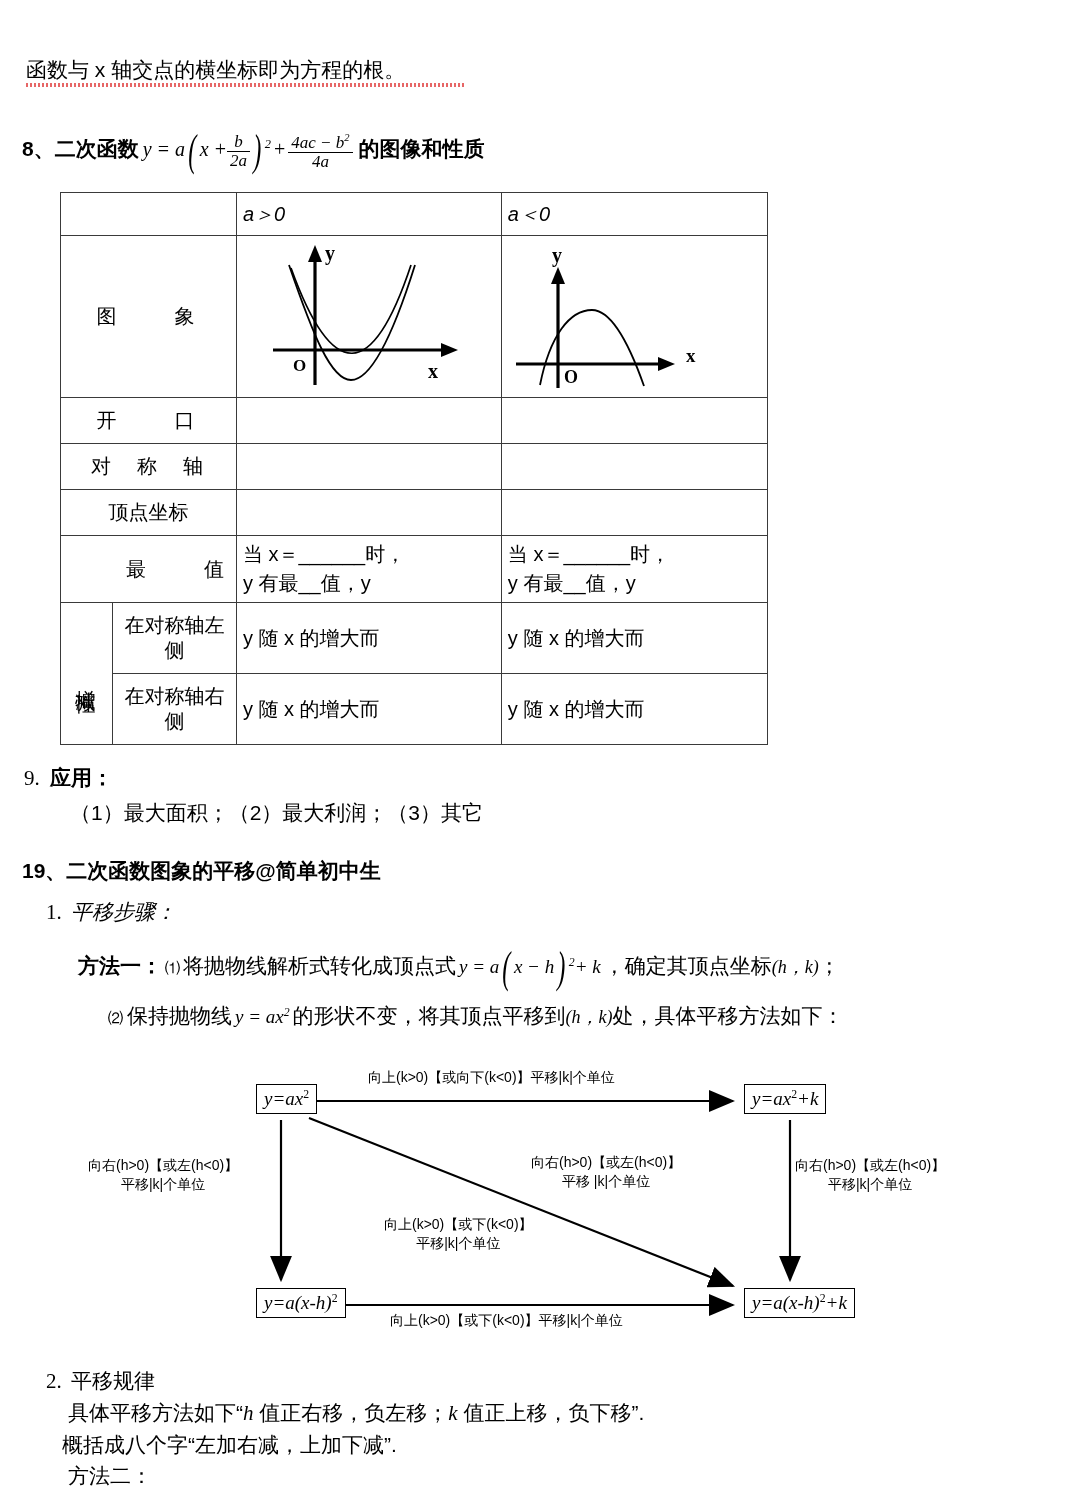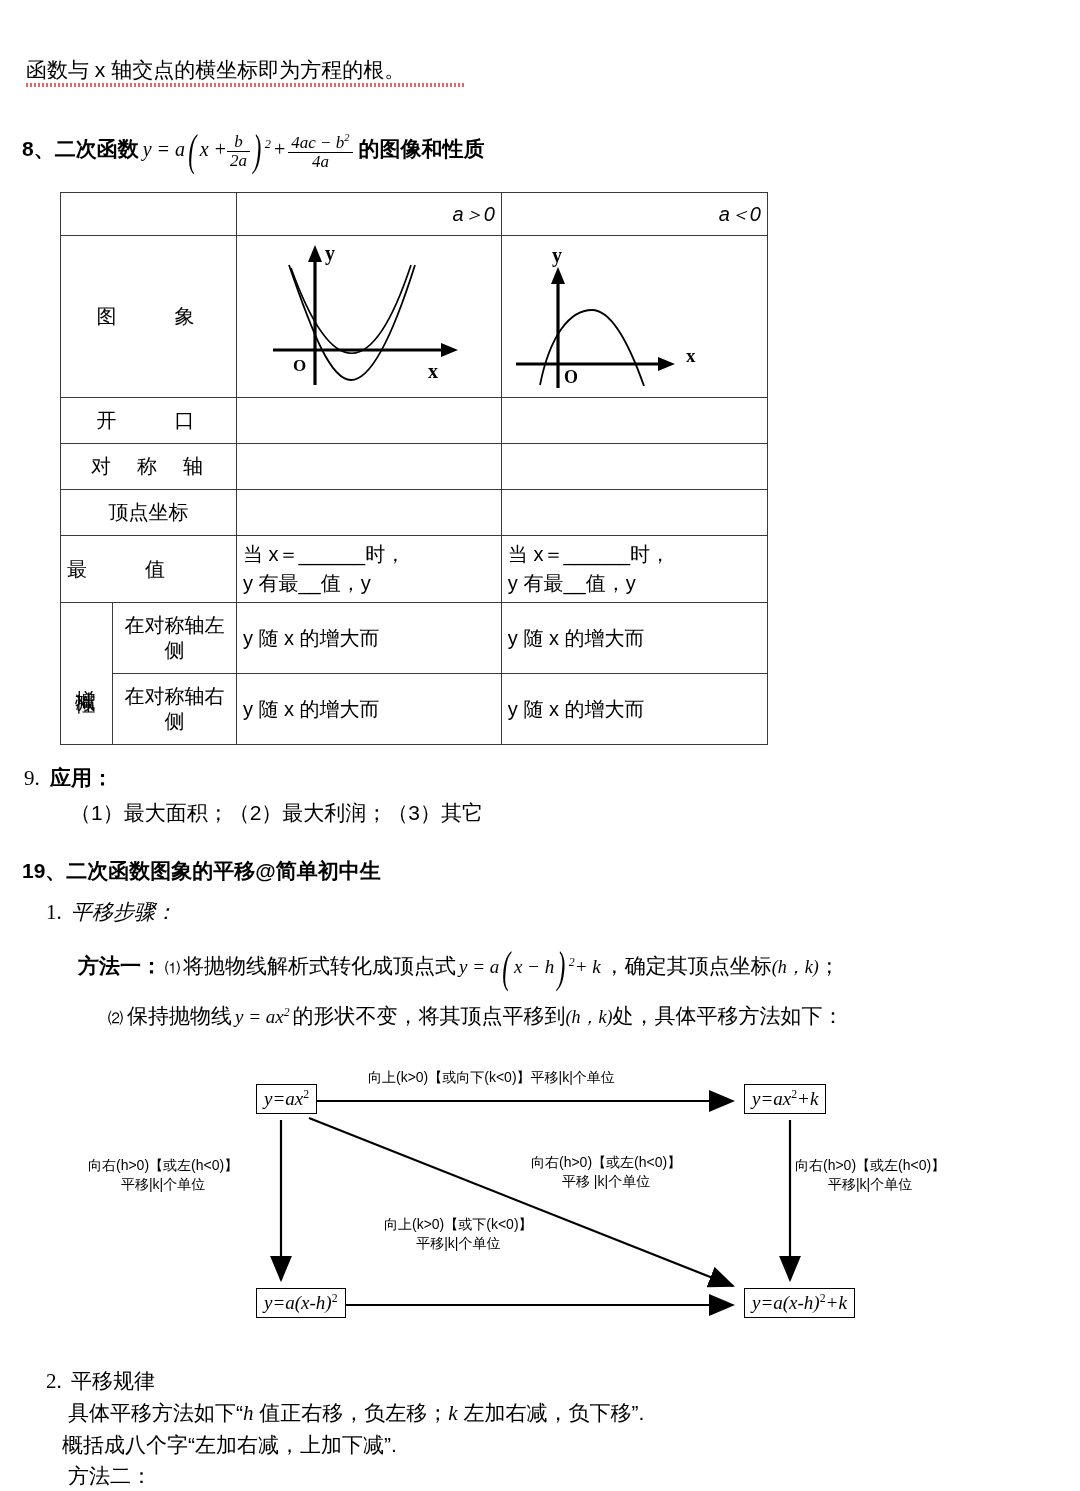--- a/index.html
+++ b/index.html
@@ -32,21 +32,21 @@
   sup.ex{font-size:.62em;vertical-align:super;font-style:italic;}
 
   
   .tbl{position:absolute;left:60px;top:192px;width:708px;border-collapse:collapse;}
   .tbl td{border:1.3px solid #3a3a3a;font-size:20px;padding:4px 6px;vertical-align:middle;
           font-family:"Liberation Sans","DejaVu Sans",sans-serif;}
   .c-narrow{width:50px;text-align:center;}
   .c-sub{width:150px;text-align:center;}
   .c-a{width:253px;}
   .c-b{width:255px;}
-  .hdr{text-align:right;height:34px;font-family:"Liberation Serif",serif;font-size:23px;font-style:italic;margin-top:16px;}
+  .hdr{text-align:left;height:34px;font-family:"Liberation Serif",serif;font-size:23px;font-style:italic;margin-top:16px;}
   .graphrow td{height:152px;}
   .rowh{height:46px;}
   .cellpad{padding-left:14px;line-height:1.45;font-size:20px;}
   .vlabel{writing-mode:vertical-rl;text-orientation:upright;letter-spacing:2px;display:inline-block;}
 
   
   .diag{position:absolute;left:0;top:1058px;width:1080px;height:290px;}
   .nbox{position:absolute;border:1.6px solid #000;background:#fff;
         font-family:"Liberation Serif",serif;font-style:italic;font-size:19px;
         padding:3px 7px;white-space:nowrap;}
@@ -116,21 +116,21 @@
       <td></td>
     </tr>
 
     <tr class="rowh">
       <td colspan="2" style="text-align:center;">顶点坐标</td>
       <td></td>
       <td></td>
     </tr>
 
     <tr>
-      <td colspan="2" style="text-align:left;letter-spacing:6px;height:58px;">最　　值</td>
+      <td colspan="2" style="text-align:right;letter-spacing:6px;height:58px;">最　　值</td>
       <td class="cellpad">
         <div>当 x＝______时，</div>
         <div>y 有最__值，y</div>
       </td>
       <td class="cellpad">
         <div>当 x＝______时，</div>
         <div>y 有最__值，y</div>
       </td>
     </tr>
 
@@ -217,25 +217,28 @@
       <div>平移 |k|个单位</div>
     </div>
     <div class="dlbl" style="left:384px;top:157px;">
       <div>向上(k&gt;0)【或下(k&lt;0)】</div>
       <div>平移|k|个单位</div>
     </div>
     <div class="dlbl" style="left:795px;top:98px;">
       <div>向右(h&gt;0)【或左(h&lt;0)】</div>
       <div>平移|k|个单位</div>
     </div>
+    <div class="dlbl" style="left:390px;top:253px;">
+      <div>向上(k&gt;0)【或下(k&lt;0)】平移|k|个单位</div>
+    </div>
   </div>
 
   <div class="line" style="left:46px;top:1368px;">
     <span>2.</span>
     <span class="cjk" style="padding-left:4px;">平移规律</span>
   </div>
   <div class="line cjk" style="left:68px;top:1400px;">
-    <span>具体平移方法如下“</span><span class="mi">h</span><span> 值正右移，负左移；</span><span class="mi">k</span><span> 左加右减，负下移”.</span>
+    <span>具体平移方法如下“</span><span class="mi">h</span><span> 值正右移，负左移；</span><span class="mi">k</span><span> 值正上移，负下移”.</span>
   </div>
   <div class="line cjk" style="left:22px;top:1432px;margin-left:40px;">概括成八个字“左加右减，上加下减”.</div>
   <div class="line cjk" style="left:68px;top:1463px;">方法二：</div>
 
 </div>
 
 </body></html>

